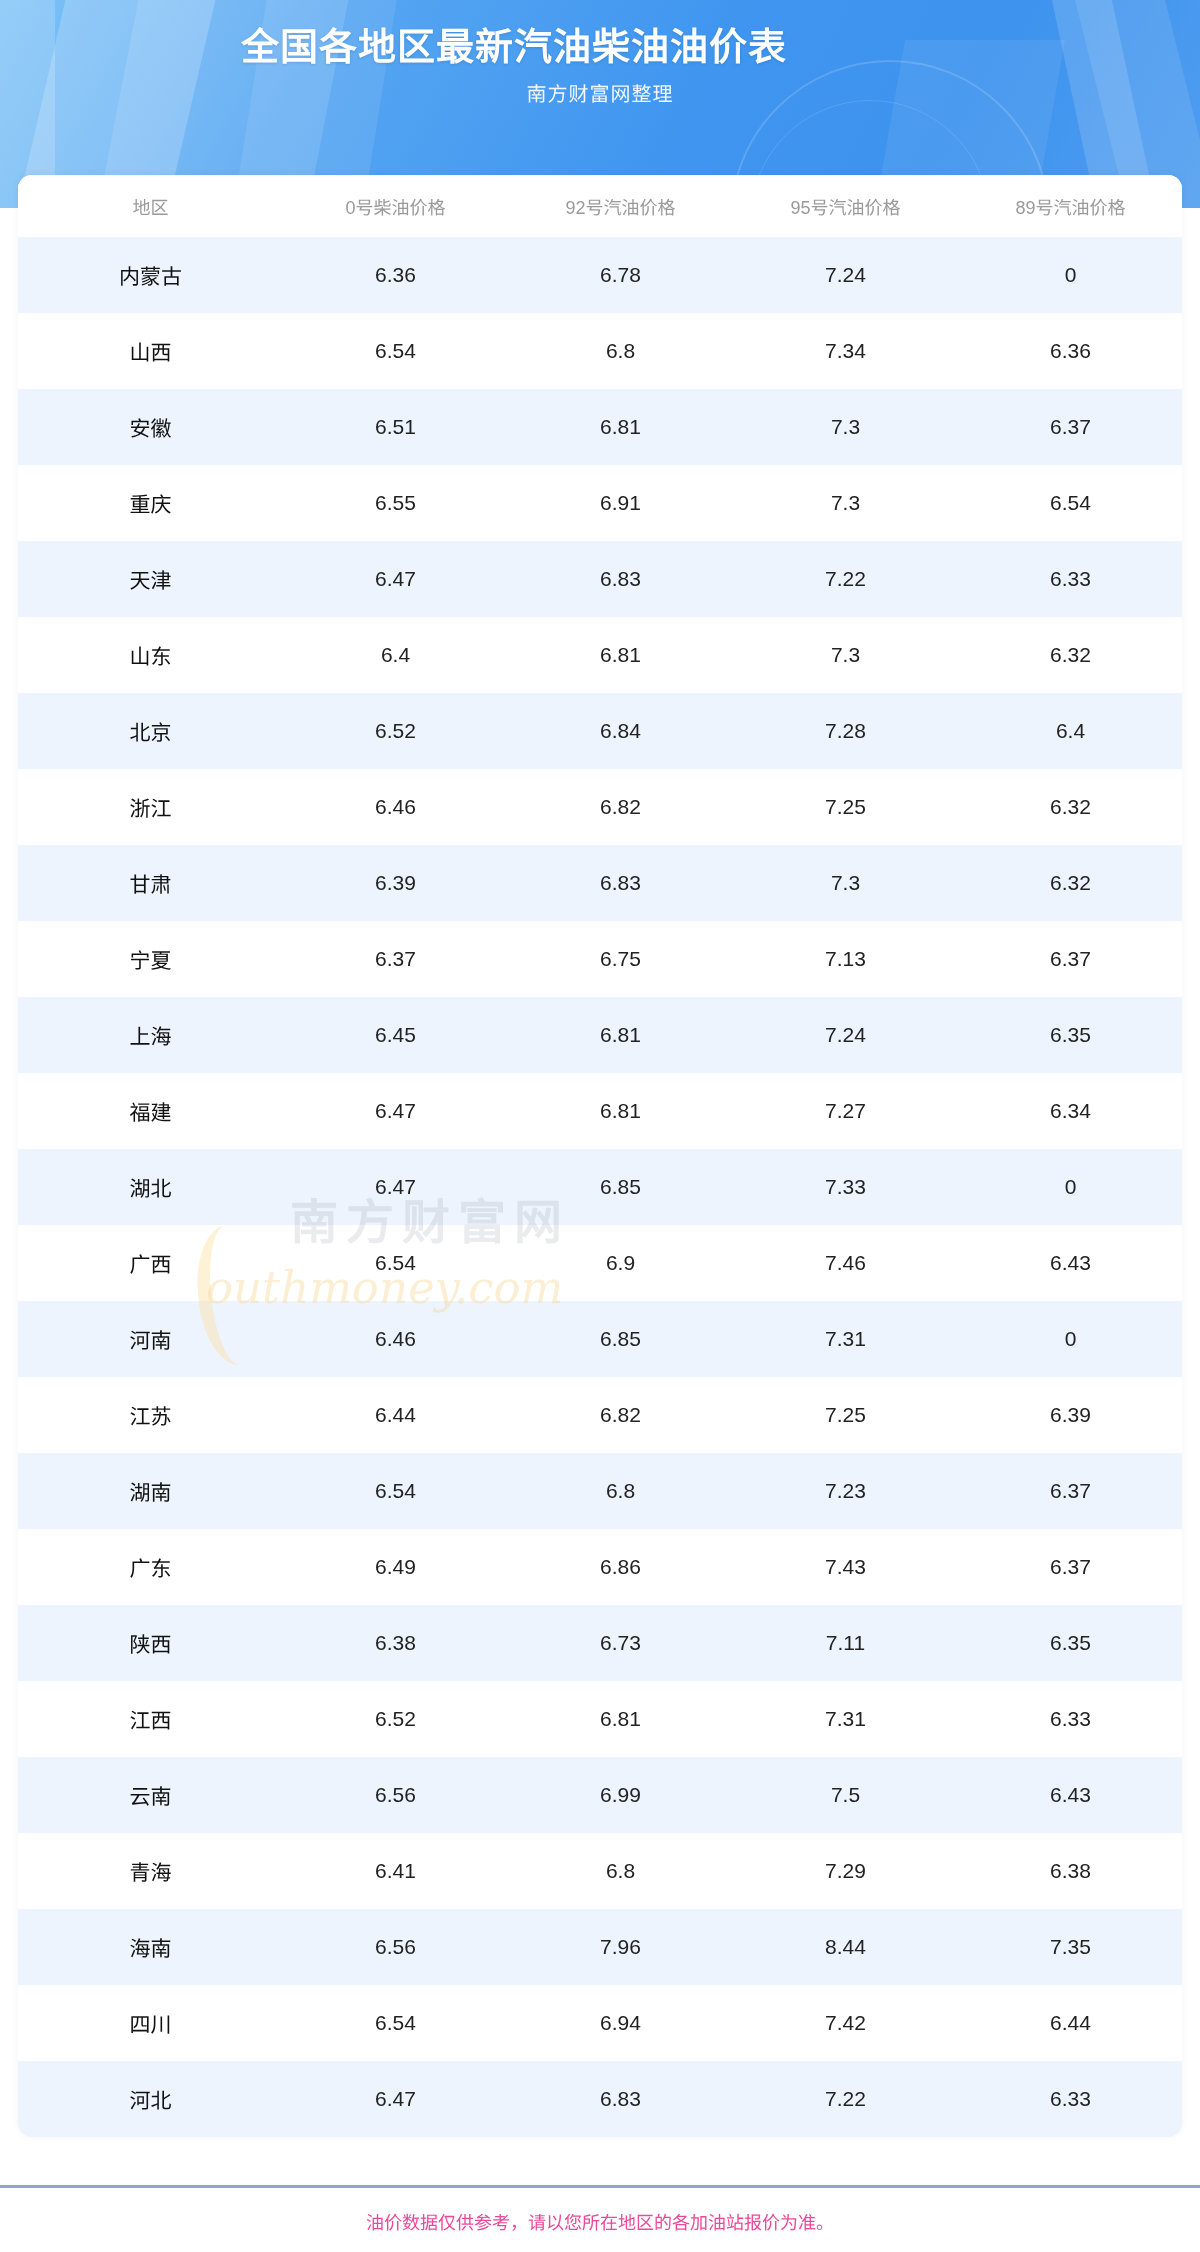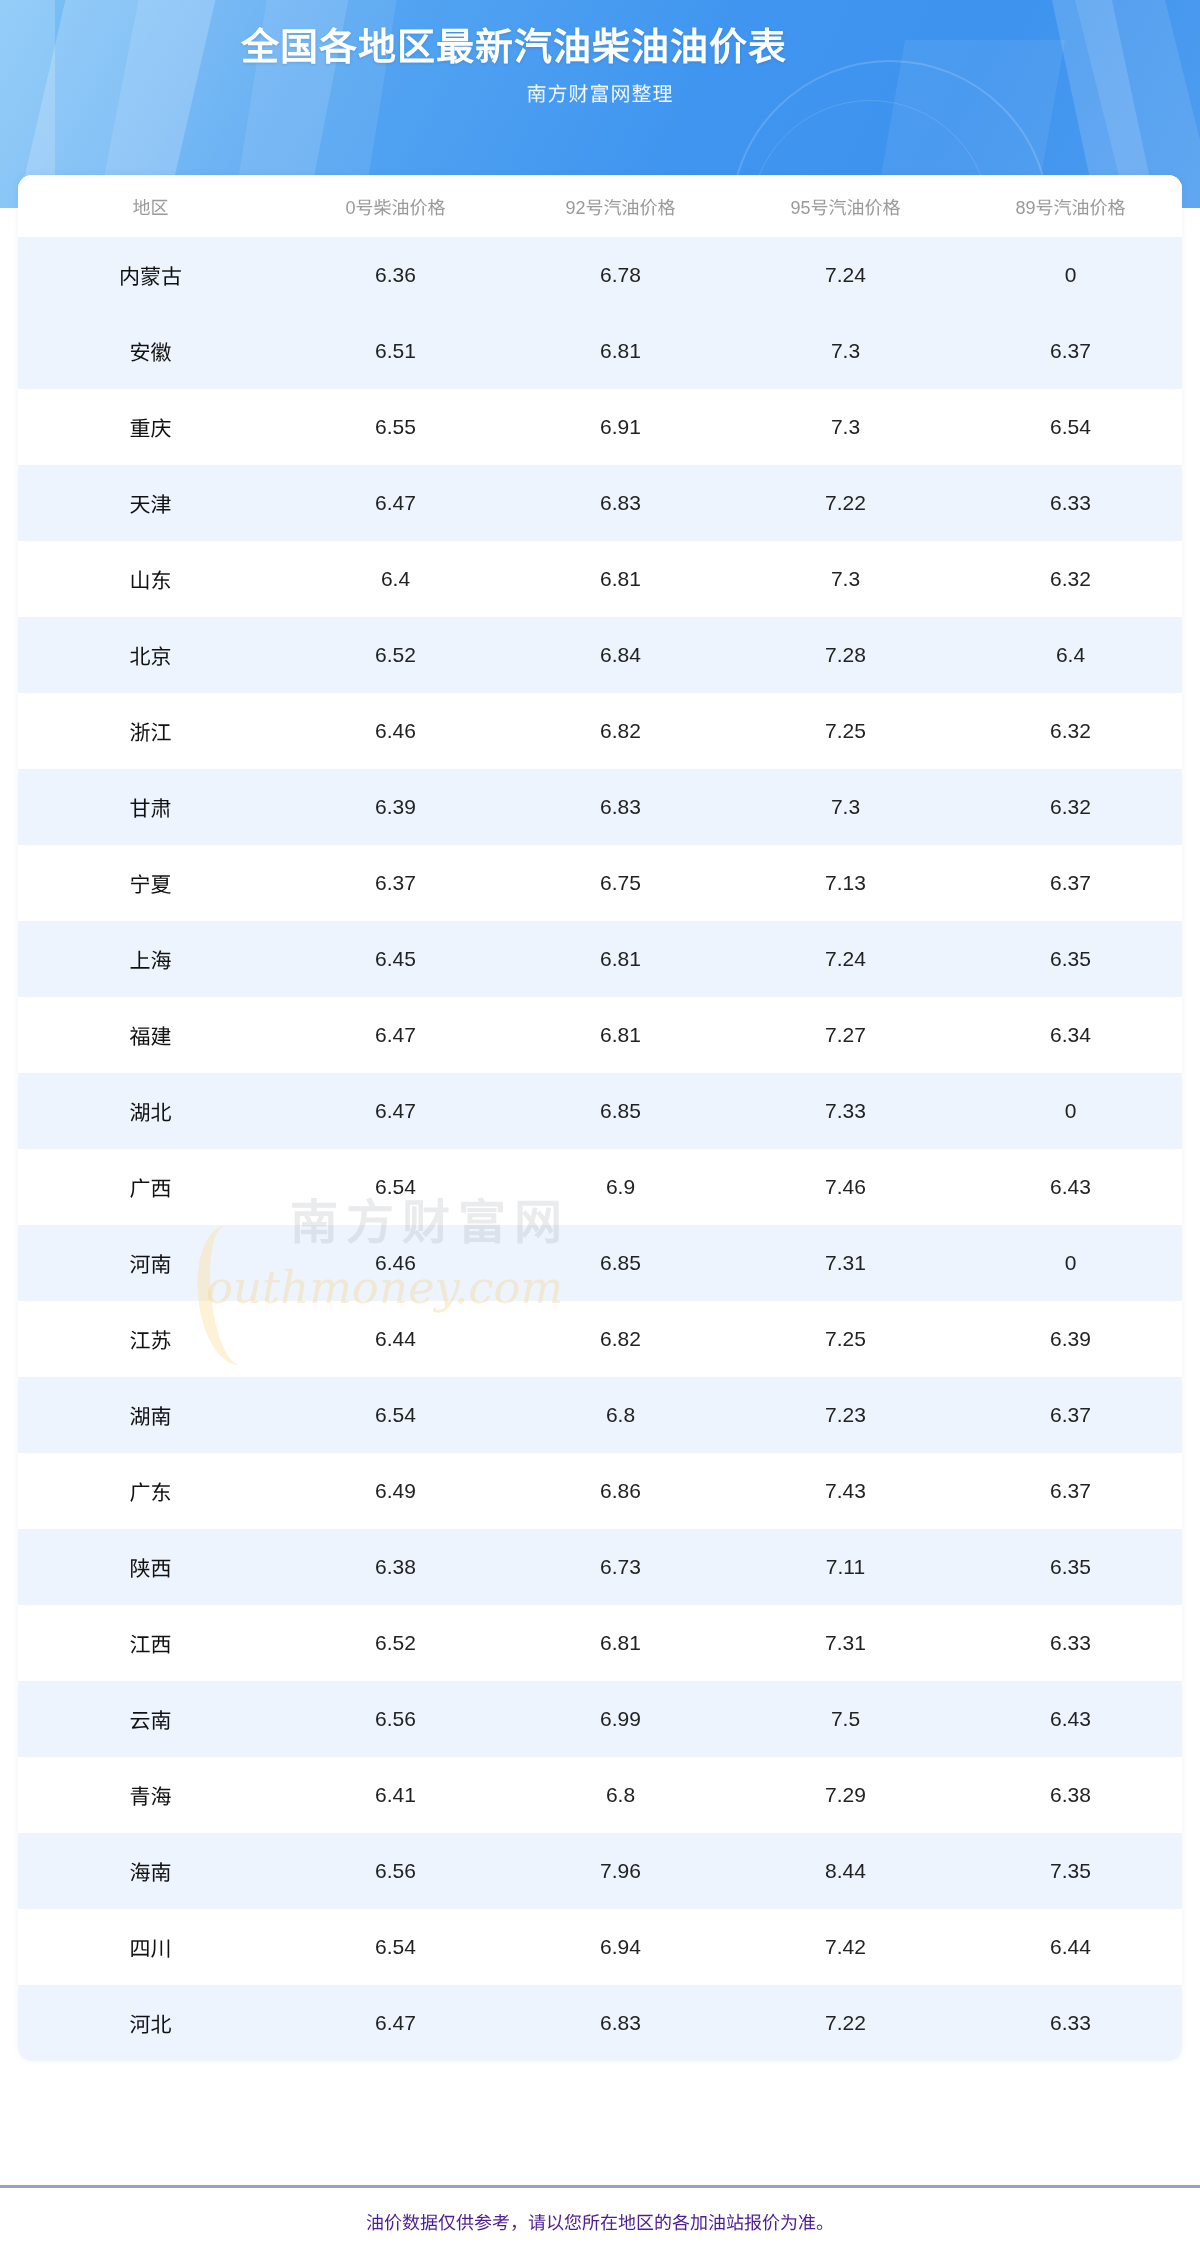--- a/index.html
+++ b/index.html
@@ -199,21 +199,21 @@
     height: 3px;
     background: #8fa6c4;
   }
   .footer-note {
     position: absolute;
     left: 0;
     top: 2208px;
     width: 1200px;
     text-align: center;
     font-size: 18px;
-    color: #4c1d95;
+    color: #ec4899;
   }
 </style>
 </head>
 <body>
 
 <div class="page">
 
   <div class="banner">
     <div class="banner-shape shape-g"></div>
     <div class="banner-shape shape-a"></div>
@@ -248,20 +248,27 @@
         </tr>
       </thead>
       <tbody id="table-body">
           <tr class="odd">
             <td class="region">内蒙古</td>
             <td>6.36</td>
             <td>6.78</td>
             <td>7.24</td>
             <td>0</td>
           </tr>
+          <tr class="even">
+            <td class="region">山西</td>
+            <td>6.54</td>
+            <td>6.8</td>
+            <td>7.34</td>
+            <td>6.36</td>
+          </tr>
           <tr class="odd">
             <td class="region">安徽</td>
             <td>6.51</td>
             <td>6.81</td>
             <td>7.3</td>
             <td>6.37</td>
           </tr>
           <tr class="even">
             <td class="region">重庆</td>
             <td>6.55</td>

